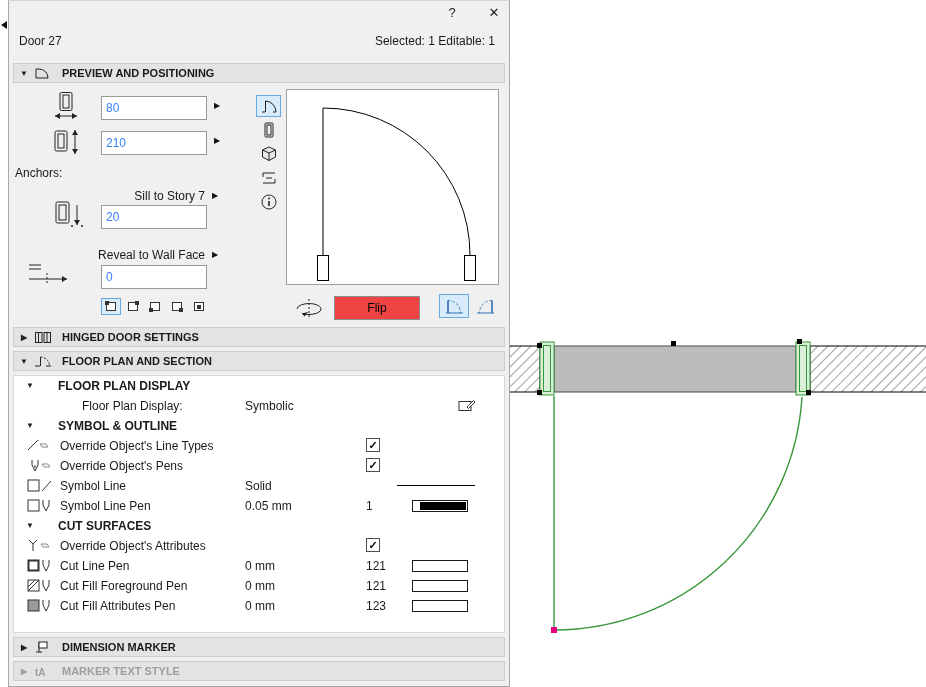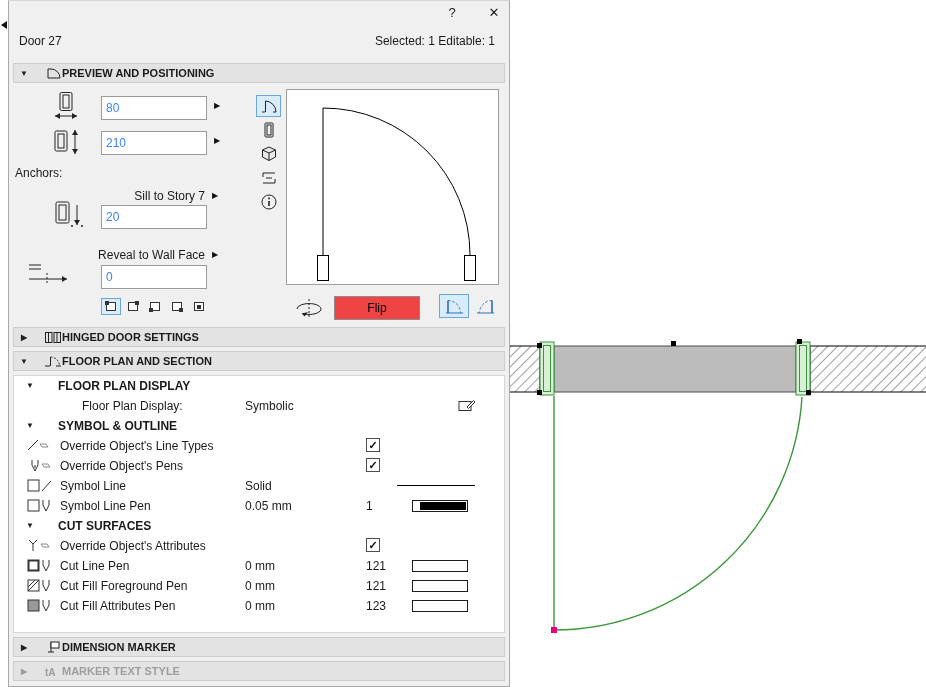--- a/index.html
+++ b/index.html
@@ -6,21 +6,21 @@
 html,body{width:926px;height:687px}
 body{position:relative;font-family:"Liberation Sans",sans-serif;font-size:12px;color:#1a1a1a;background:#fff;overflow:hidden}
 .abs{position:absolute}
 #edge-arrow{position:absolute;left:1px;top:21px;width:0;height:0;border-top:4px solid transparent;border-bottom:4px solid transparent;border-right:6px solid #111;cursor:pointer}
 #dialog{position:absolute;left:8px;top:0;width:502px;height:687px;background:#f0f0f0;border:1px solid #a9a9a9;border-top:1px solid #d6d6d6}
 .winbtn{position:absolute;top:2px;width:22px;height:18px;display:flex;align-items:center;justify-content:center;font-size:13px;color:#222;cursor:pointer}
 #hdr-title{position:absolute;left:10px;top:33px;font-weight:normal}
 #hdr-status{position:absolute;right:14px;top:33px}
 .sec-hdr{position:absolute;left:4px;width:492px;height:20px;background:#e3e3e3;border:1px solid #cdcdcd;display:flex;align-items:center;font-weight:bold;font-size:11px;cursor:pointer}
 .sec-hdr .tri{width:20px;text-align:center;font-size:8px;color:#222;flex:none}
-.sec-hdr .sicon{width:28px;display:flex;justify-content:flex-end;flex:none}
+.sec-hdr .sicon{width:28px;display:flex;justify-content:flex-start;flex:none}
 .sec-hdr.disabled{color:#9e9e9e}
 .lab{position:absolute;white-space:nowrap}
 .lab-r{text-align:right}
 input.field{position:absolute;height:24px;border:1px solid #999;background:#fff;padding:0 4px;font:12px "Liberation Sans",sans-serif;color:#3b82f6}
 .fly{position:absolute;width:14px;height:14px;font-size:8px;color:#111;display:flex;align-items:center;justify-content:center;cursor:pointer}
 .an-btn{position:absolute;top:297px;width:20px;height:17px;border:1px solid transparent;display:flex;align-items:center;justify-content:center;cursor:pointer}
 .an-btn.sel{background:#d9ecfb;border-color:#6aa7dc}
 .an-g{position:relative;width:10px;height:9px;border:1px solid #333;background:#fff}
 .an-dot{position:absolute;width:4px;height:4px;background:#333}
 .an-dot.tl{left:-2px;top:-2px}.an-dot.tr{right:-2px;top:-2px}.an-dot.bl{left:-2px;bottom:-2px}.an-dot.br{right:-2px;bottom:-2px}.an-dot.c{left:2px;top:2px}

